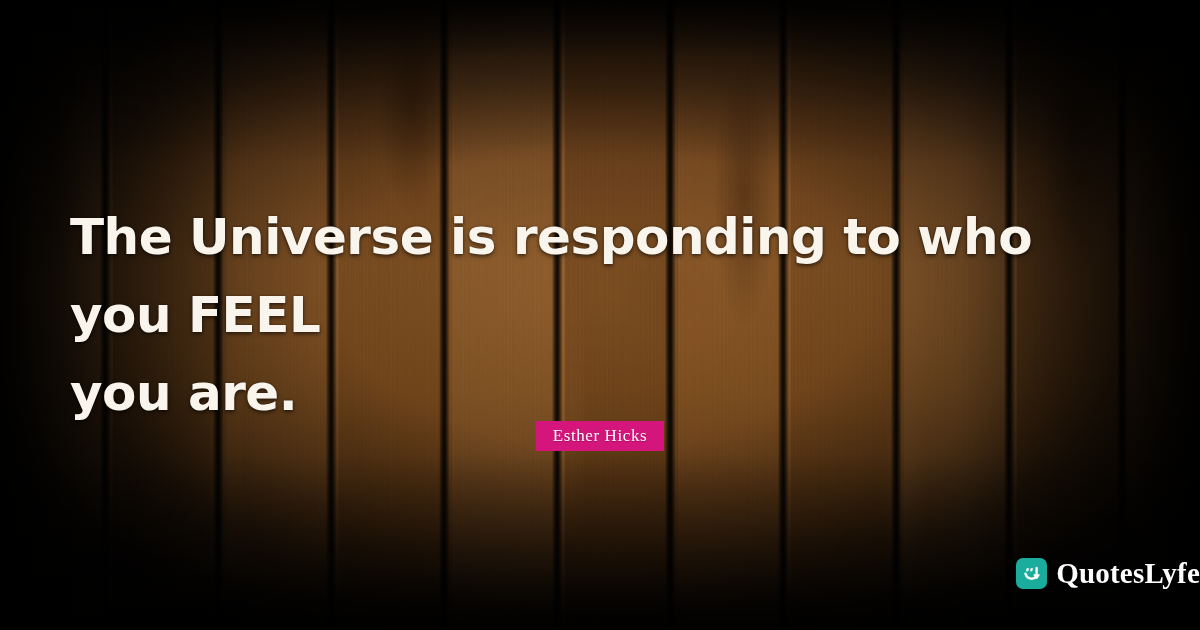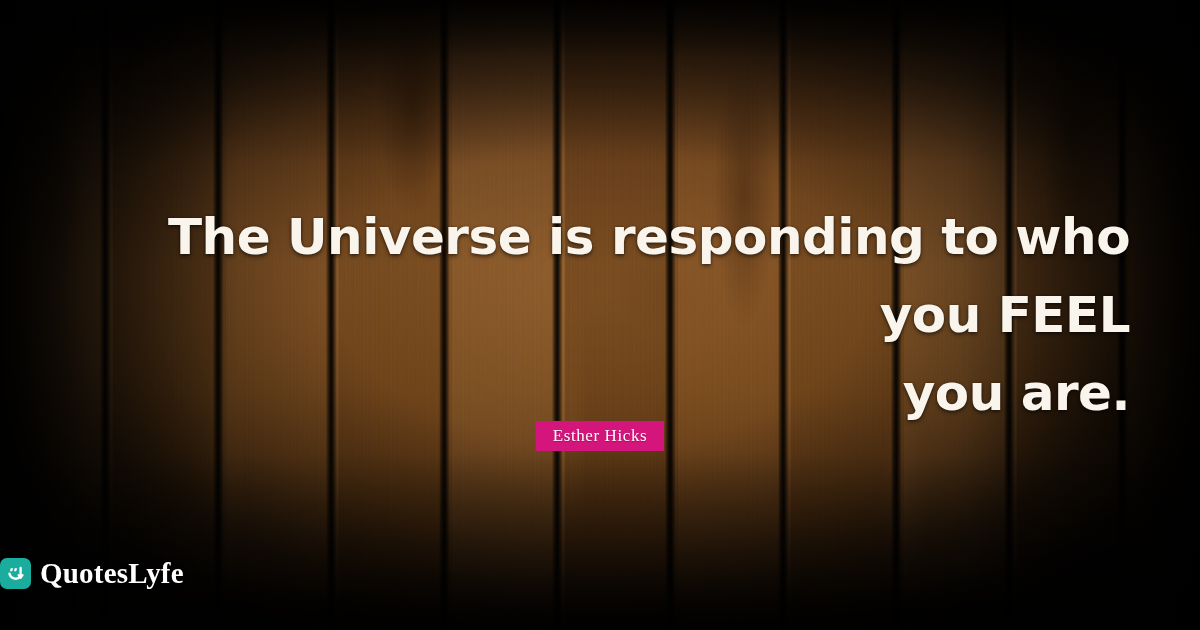--- a/index.html
+++ b/index.html
@@ -132,21 +132,21 @@
   .content {
     position: absolute;
     inset: 0;
   }
 
   .quote-block {
     position: absolute;
     left: 0;
     right: 0;
     top: 198px;
-    text-align: right;
+    text-align: left;
     padding: 0 70px;
     box-sizing: border-box;
   }
 
   .quote-text {
     margin: 0;
     font-family: "DejaVu Sans", sans-serif;
     font-weight: 700;
     font-size: 50px;
     line-height: 78px;
@@ -179,21 +179,21 @@
     text-shadow: 0 1px 1px rgba(0,0,0,0.25);
   }
 
   .logo-wrap {
     position: absolute;
     left: 0;
     right: 0;
     top: 558px;
     display: flex;
     align-items: center;
-    justify-content: flex-start;
+    justify-content: flex-end;
     gap: 9px;
   }
 
   .logo-mark {
     width: 31px;
     height: 31px;
     border-radius: 7px;
     background: #1aad9e;
     display: flex;
     align-items: center;

